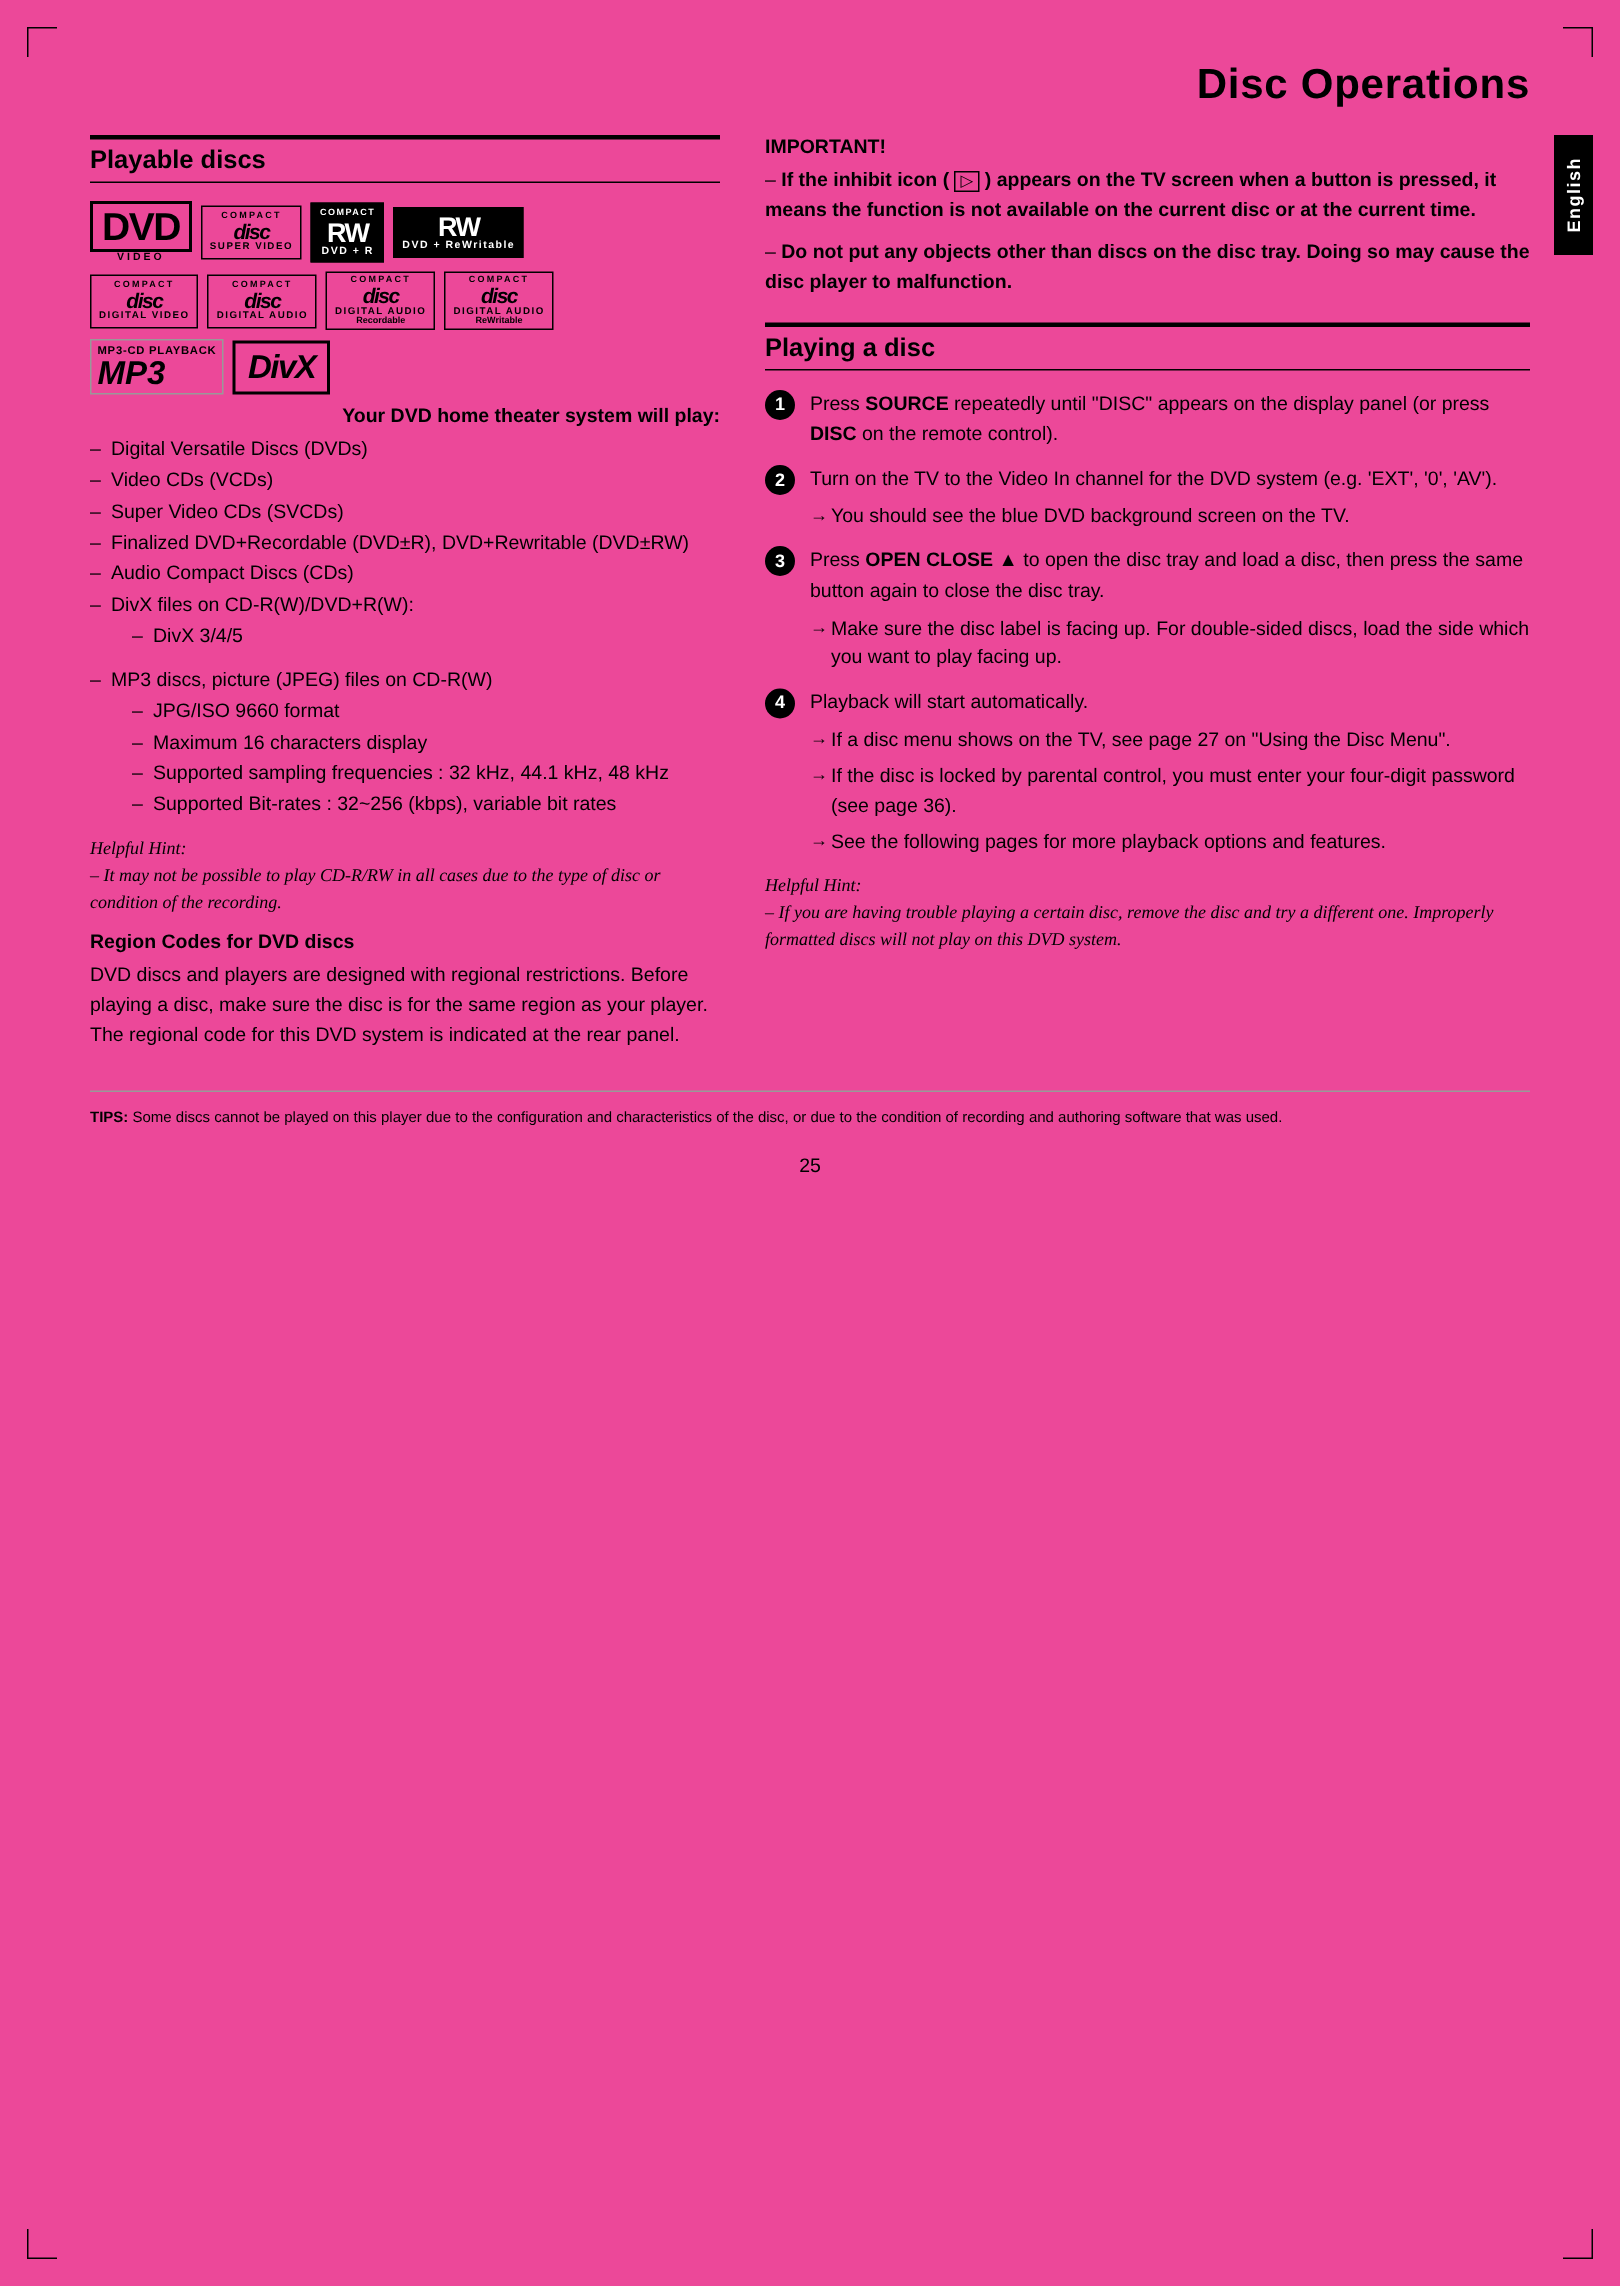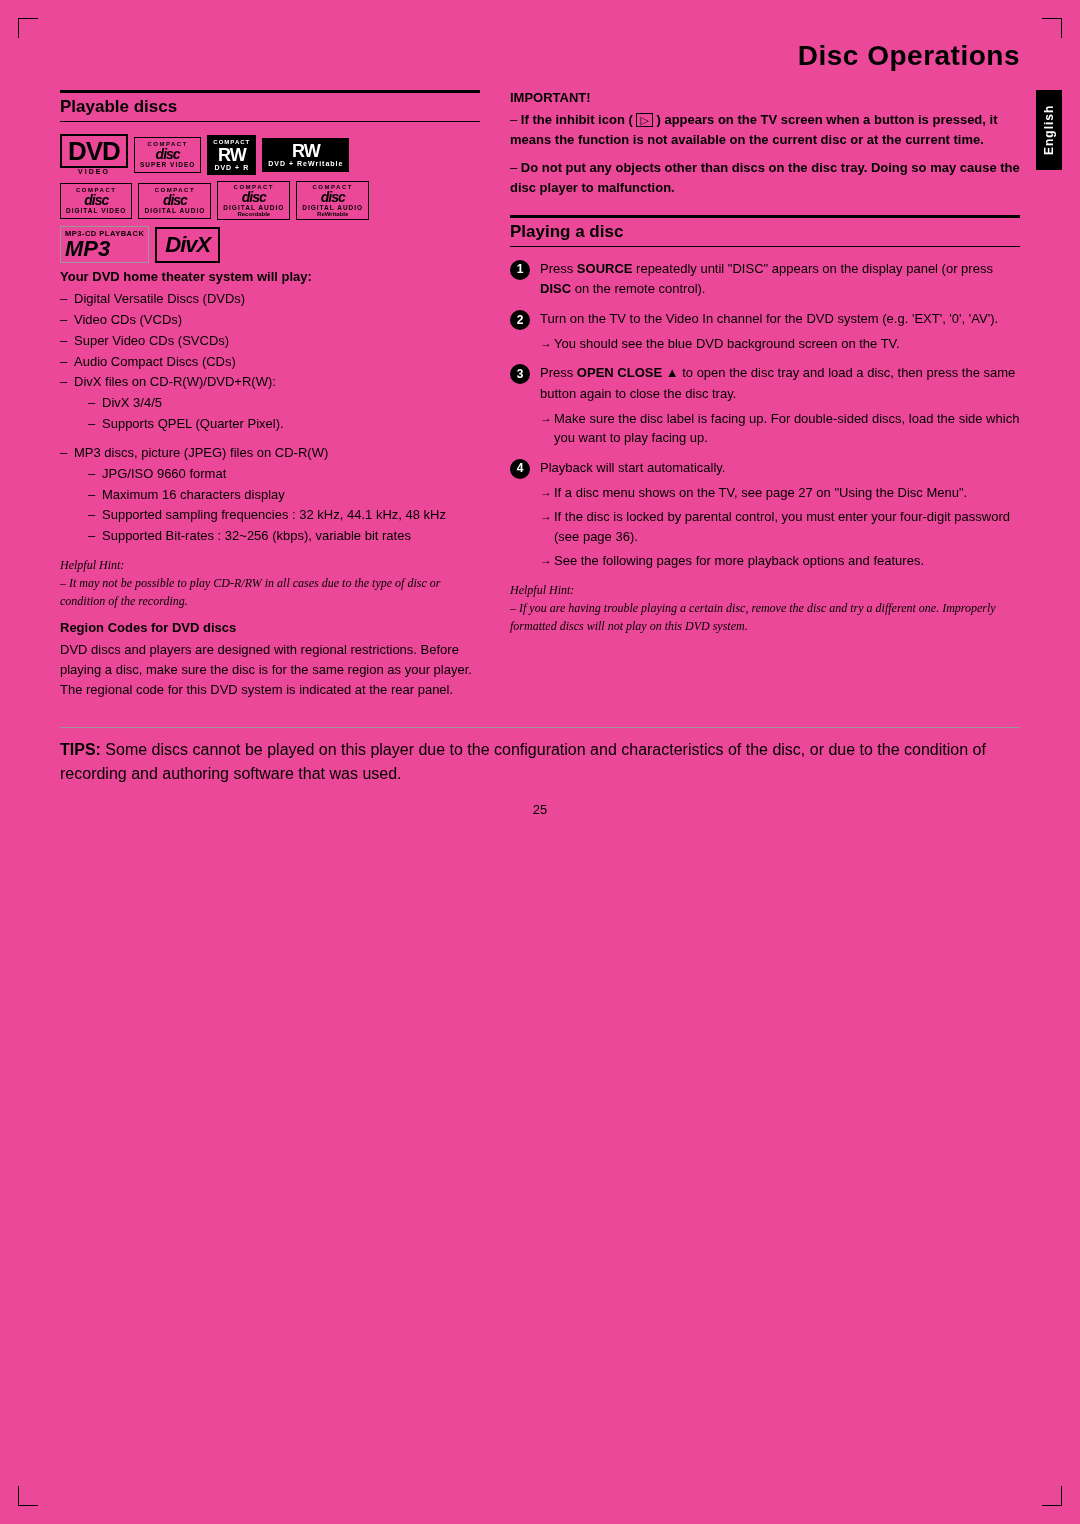--- a/index.html
+++ b/index.html
@@ -139,20 +139,21 @@
       display: inline-flex;
       align-items: center;
       justify-content: center;
     }
 
     
     .bold-intro {
       font-weight: bold;
       margin-bottom: 6px;
       font-size: 13px;
+      text-align: right;
     }
     .bullet-list {
       list-style: none;
       padding: 0;
       margin: 0 0 10px 0;
     }
     .bullet-list li {
       padding-left: 14px;
       position: relative;
       margin-bottom: 2px;
@@ -276,21 +277,21 @@
       display: flex;
       align-items: center;
       justify-content: center;
     }
 
     
     .tips-box {
       border-top: 1px solid #999;
       padding-top: 10px;
       margin-top: 18px;
-      font-size: 16px;
+      font-size: 10px;
       line-height: 1.5;
     }
     .tips-box b { font-weight: bold; }
 
     
     .page-number {
       text-align: center;
       font-size: 13px;
       margin-top: 16px;
     }
@@ -414,25 +415,25 @@
           <span style="font-size:22px;font-weight:900;font-style:italic;">DivX</span>
         </div>
       </div>
 
       <p class="bold-intro">Your DVD home theater system will play:</p>
 
       <ul class="bullet-list">
         <li>Digital Versatile Discs (DVDs)</li>
         <li>Video CDs (VCDs)</li>
         <li>Super Video CDs (SVCDs)</li>
+        <li>Finalized DVD+Recordable (DVD±R), DVD+Rewritable (DVD±RW)</li>
         <li>Audio Compact Discs (CDs)</li>
         <li>DivX files on CD-R(W)/DVD+R(W):
           <ul class="bullet-list" style="margin-top:2px;">
             <li class="sub">DivX 3/4/5</li>
-            <li class="sub">Supports QPEL (Quarter Pixel).</li>
           </ul>
         </li>
         <li>MP3 discs, picture (JPEG) files on CD-R(W)
           <ul class="bullet-list" style="margin-top:2px;">
             <li class="sub">JPG/ISO 9660 format</li>
             <li class="sub">Maximum 16 characters display</li>
             <li class="sub">Supported sampling frequencies : 32 kHz, 44.1 kHz, 48 kHz</li>
             <li class="sub">Supported Bit-rates : 32~256 (kbps), variable bit rates</li>
           </ul>
         </li>

